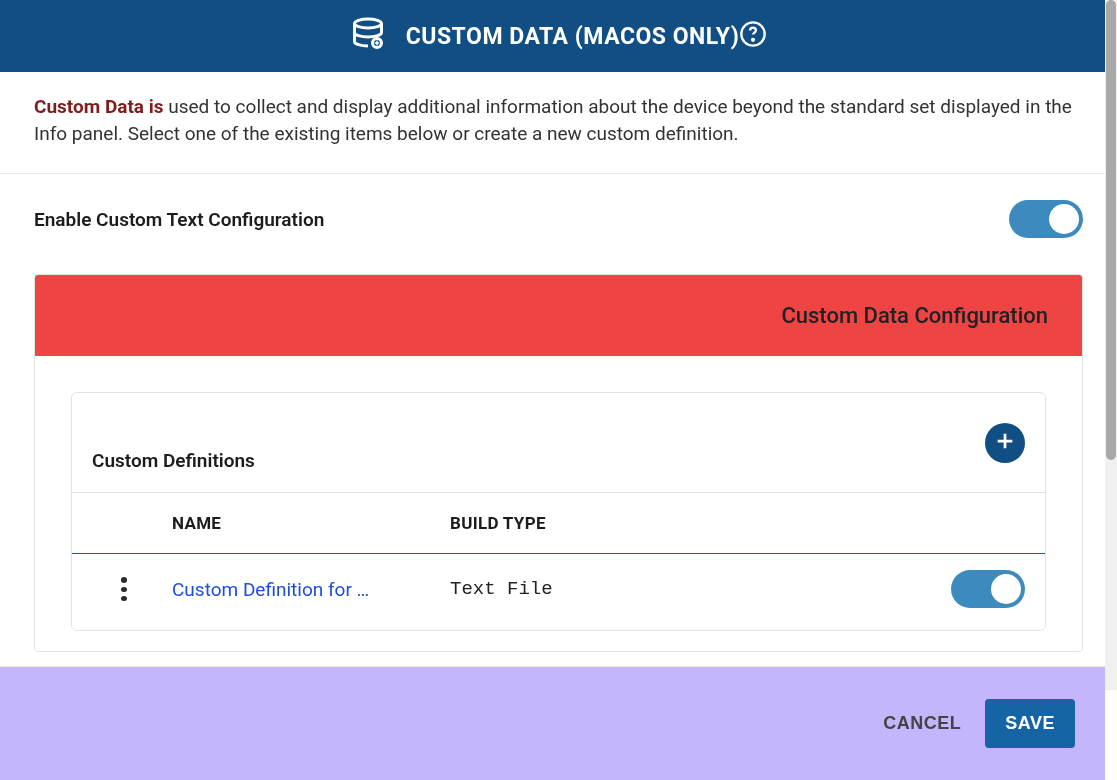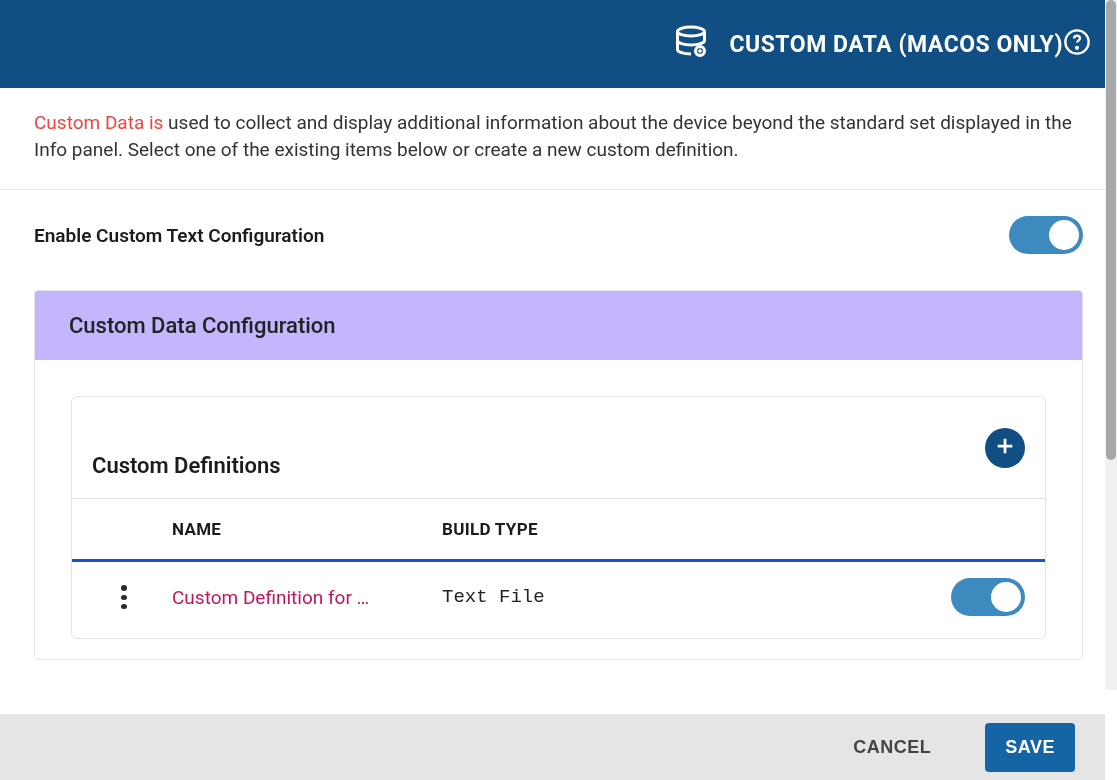--- a/index.html
+++ b/index.html
@@ -11,25 +11,25 @@
       font-family: -apple-system, BlinkMacSystemFont, "Segoe UI", Roboto, Helvetica, Arial, sans-serif;
       width: 1117px;
       height: 780px;
       overflow: hidden;
       background: #ffffff;
       color: #222;
       position: relative;
     }
     .header {
       background: #104e83;
-      height: 88px;
+      height: 72px;
       display: flex;
       align-items: center;
       padding: 0 26px;
-      justify-content: flex-end;
+      justify-content: center;
     }
     .header-left {
       display: flex;
       align-items: center;
       gap: 20px;
     }
     .header-title {
       color: #ffffff;
       font-size: 23px;
       font-weight: 700;
@@ -40,22 +40,22 @@
       overflow-y: auto;
     }
     .description {
       padding: 22px 34px 26px 34px;
       font-size: 19px;
       color: #333;
       line-height: 1.4;
       border-bottom: 1px solid #e8e8e8;
     }
     .desc-bold {
-      font-weight: 400;
-      color: #ef4444;
+      font-weight: 700;
+      color: #7f1d1d;
       text-align: right;
     }
     .settings-block {
       padding: 26px 34px 0 34px;
     }
     .setting-row {
       display: flex;
       align-items: center;
       justify-content: space-between;
       margin-bottom: 36px;
@@ -83,66 +83,67 @@
       top: 4px;
       right: 4px;
     }
     .config-panel {
       margin: 0 34px;
       border: 1px solid #e3e3e3;
       border-radius: 4px;
       overflow: hidden;
     }
     .config-panel-header {
-      background: #c4b5fd;
-      padding: 22px 34px;
+      background: #ef4444;
+      padding: 28px 34px;
       font-size: 22px;
       font-weight: 500;
       color: #222;
+      text-align: right;
     }
     .config-panel-body {
       background: #ffffff;
       padding: 36px 36px 20px 36px;
     }
     .definitions-card {
       border: 1px solid #e3e3e3;
       border-radius: 6px;
     }
     .definitions-header {
       display: flex;
       align-items: center;
       justify-content: space-between;
       padding: 20px 20px;
       border-bottom: 1px solid #e3e3e3;
     }
     .definitions-title {
-      font-size: 22px;
+      font-size: 19px;
       font-weight: 600;
       color: #1c1c1c;
       margin-top: 36px;
     }
     .add-btn {
       width: 40px;
       height: 40px;
       background: #104e83;
       border-radius: 50%;
       display: flex;
       align-items: center;
       justify-content: center;
       cursor: pointer;
     }
     .table-header-row {
       display: flex;
       padding: 20px 20px;
-      border-bottom: 3px solid #1d4ed8;
+      border-bottom: 1px solid #1d4ed8;
       align-items: flex-end;
     }
     .col-actions { width: 80px; }
     .col-name { width: 270px; }
-    .col-buildtype { flex: 1; }
+    .col-buildtype { flex: 1; margin-left: 8px; }
     .col-toggle { width: 120px; display: flex; justify-content: flex-end; }
     .th {
       font-size: 17px;
       font-weight: 700;
       color: #1c1c1c;
       letter-spacing: 0.3px;
     }
     .table-row {
       display: flex;
       padding: 16px 20px 22px 20px;
@@ -159,21 +160,21 @@
       cursor: pointer;
       margin-left: 20px;
     }
     .kebab span {
       width: 6px;
       height: 6px;
       background: #2b2b2b;
       border-radius: 50%;
     }
     .link {
-      color: #be185d;
+      color: #1d4ed8;
       font-size: 19px;
       cursor: pointer;
       white-space: nowrap;
       overflow: hidden;
       text-overflow: ellipsis;
       max-width: 230px;
     }
     .cell-text {
       font-size: 19px;
       color: #222;
@@ -195,27 +196,27 @@
       background: #ffffff;
       border-radius: 50%;
       top: 4px;
       right: 4px;
     }
     .footer {
       position: absolute;
       bottom: 0;
       left: 0;
       right: 12px;
-      height: 66px;
-      background: #e5e5e5;
+      height: 114px;
+      background: #c4b5fd;
       border-top: 1px solid #e8e8e8;
       display: flex;
       align-items: center;
       justify-content: flex-end;
-      gap: 46px;
+      gap: 16px;
       padding-right: 30px;
     }
     .btn-cancel {
       background: transparent;
       border: none;
       font-size: 18px;
       font-weight: 600;
       color: #444;
       letter-spacing: 0.5px;
       cursor: pointer;

